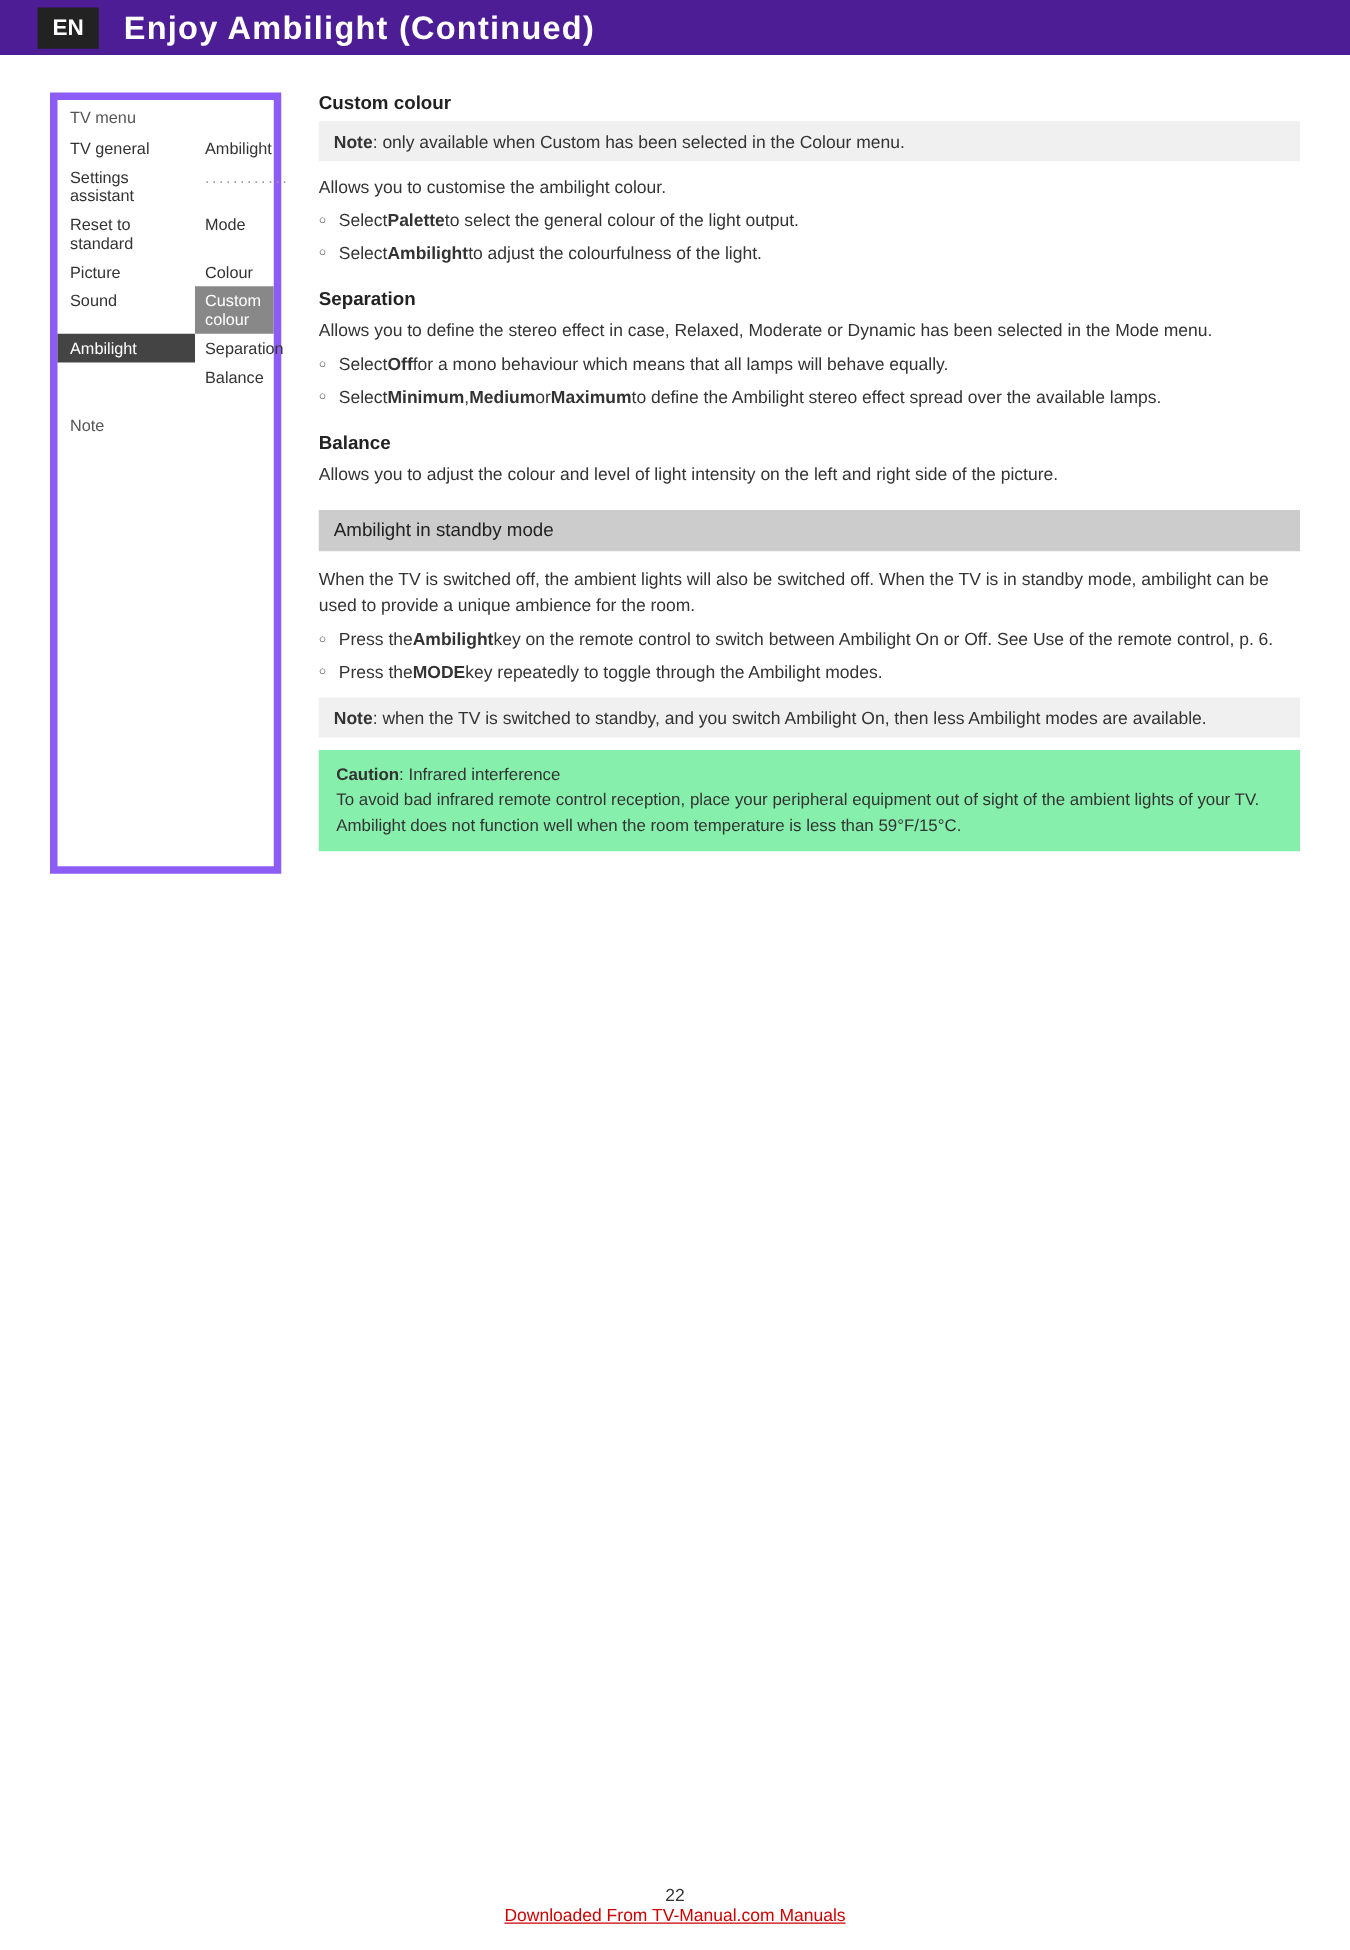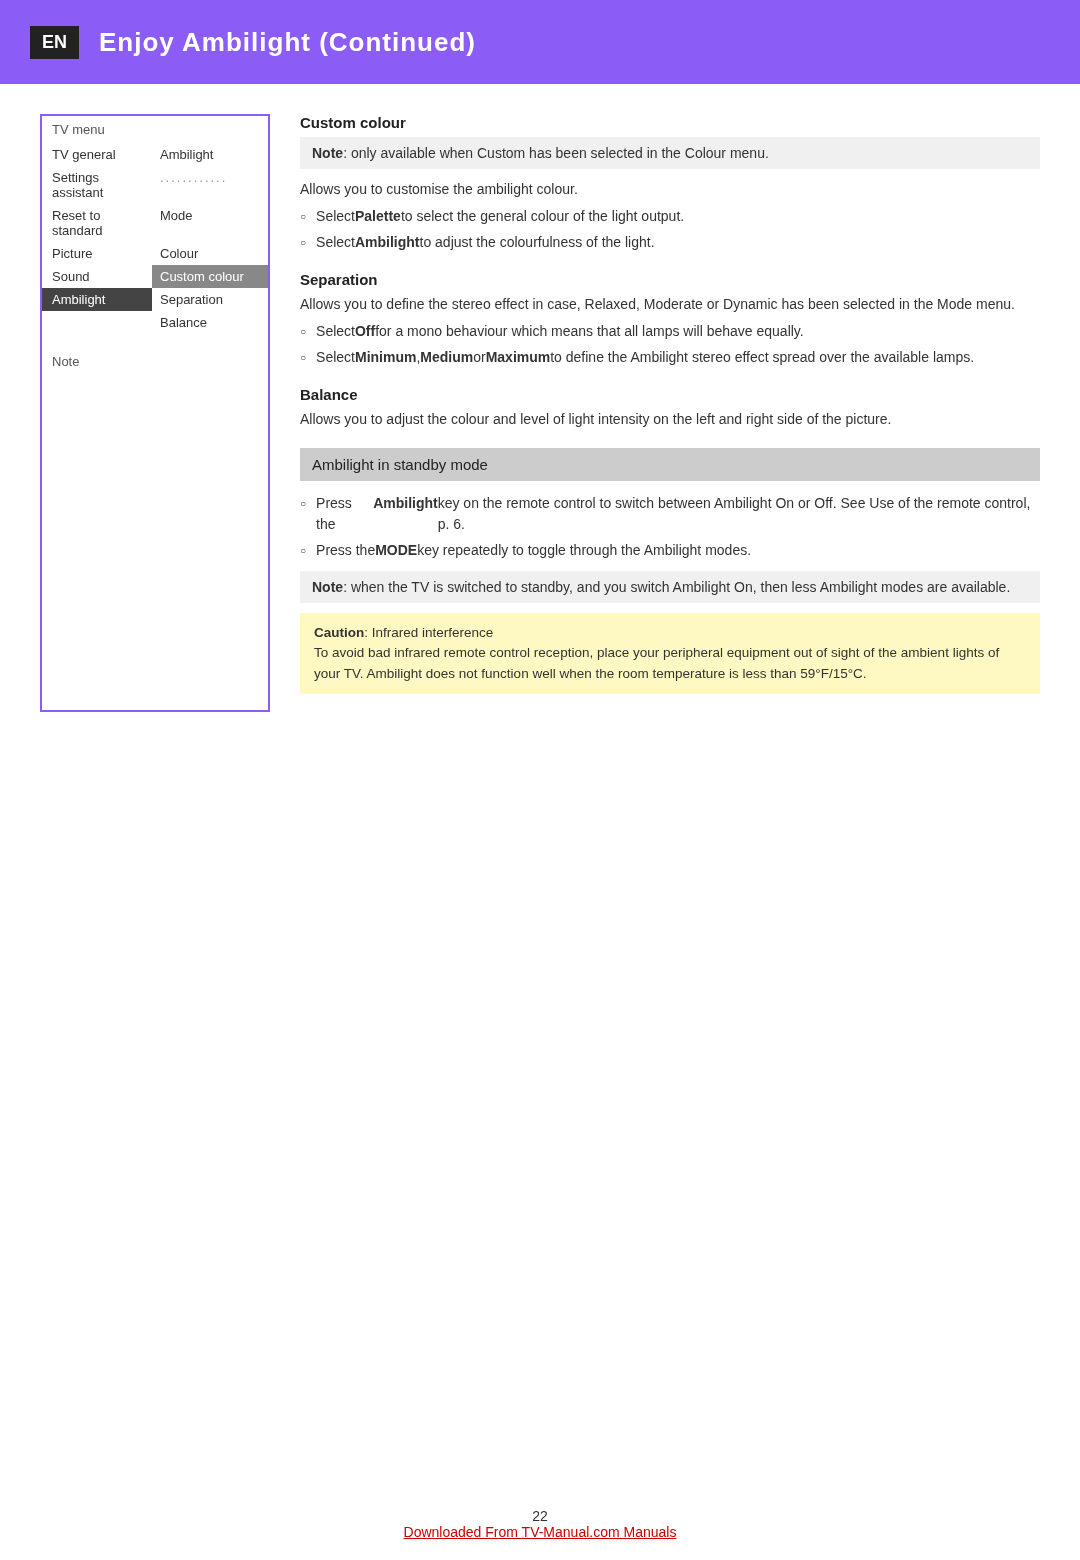--- a/index.html
+++ b/index.html
@@ -9,25 +9,25 @@
       background: #ffffff;
       font-family: Arial, Helvetica, sans-serif;
       font-size: 15px;
       color: #222;
       position: relative;
       overflow: hidden;
     }
 
     
     .header {
-      background: #8b5cf6;
+      background: #4c1d95;
       display: flex;
       align-items: center;
       padding: 0 30px;
-      height: 84px;
+      height: 44px;
     }
     .header-en {
       background: #222;
       color: #fff;
       font-weight: bold;
       font-size: 18px;
       padding: 6px 12px;
       margin-right: 20px;
     }
     .header-title {
@@ -39,23 +39,23 @@
 
     
     .main {
       display: flex;
       padding: 30px 40px 0 40px;
       gap: 30px;
     }
 
     
     .tv-menu {
-      width: 230px;
+      width: 185px;
       flex-shrink: 0;
-      border: 2px solid #8b5cf6;
+      border: 6px solid #8b5cf6;
       font-size: 13px;
     }
     .tv-menu-title {
       padding: 6px 10px;
       color: #555;
       font-size: 13px;
     }
     .tv-menu-row {
       display: flex;
       align-items: stretch;
@@ -152,21 +152,21 @@
     .standby-heading {
       background: #cccccc;
       font-weight: normal;
       font-size: 15px;
       padding: 8px 12px;
       margin-bottom: 12px;
       color: #222;
     }
 
     .caution-box {
-      background: #fef9c3;
+      background: #86efac;
       padding: 10px 14px;
       margin-top: 0;
       font-size: 13.5px;
       color: #333;
       line-height: 1.5;
     }
     .caution-box .caution-label {
       font-weight: bold;
     }
 
@@ -269,20 +269,21 @@
       </ul>
     </div>
 
     <div class="section-block">
       <div class="section-heading">Balance</div>
       <p class="para">Allows you to adjust the colour and level of light intensity on the left and right side of the picture.</p>
     </div>
 
     <div class="section-block">
       <div class="standby-heading">Ambilight in standby mode</div>
+      <p class="para">When the TV is switched off, the ambient lights will also be switched off. When the TV is in standby mode, ambilight can be used to provide a unique ambience for the room.</p>
       <ul class="bullet-list">
         <li>Press the <strong>Ambilight</strong> key on the remote control to switch between Ambilight On or Off. See Use of the remote control, p. 6.</li>
         <li>Press the <strong>MODE</strong> key repeatedly to toggle through the Ambilight modes.</li>
       </ul>
       <div class="note-box">
         <span class="note-label">Note</span><span>: when the TV is switched to standby, and you switch Ambilight On, then less Ambilight modes are available.</span>
       </div>
 
       <div class="caution-box">
         <span class="caution-label">Caution</span><span>: Infrared interference</span><br>

